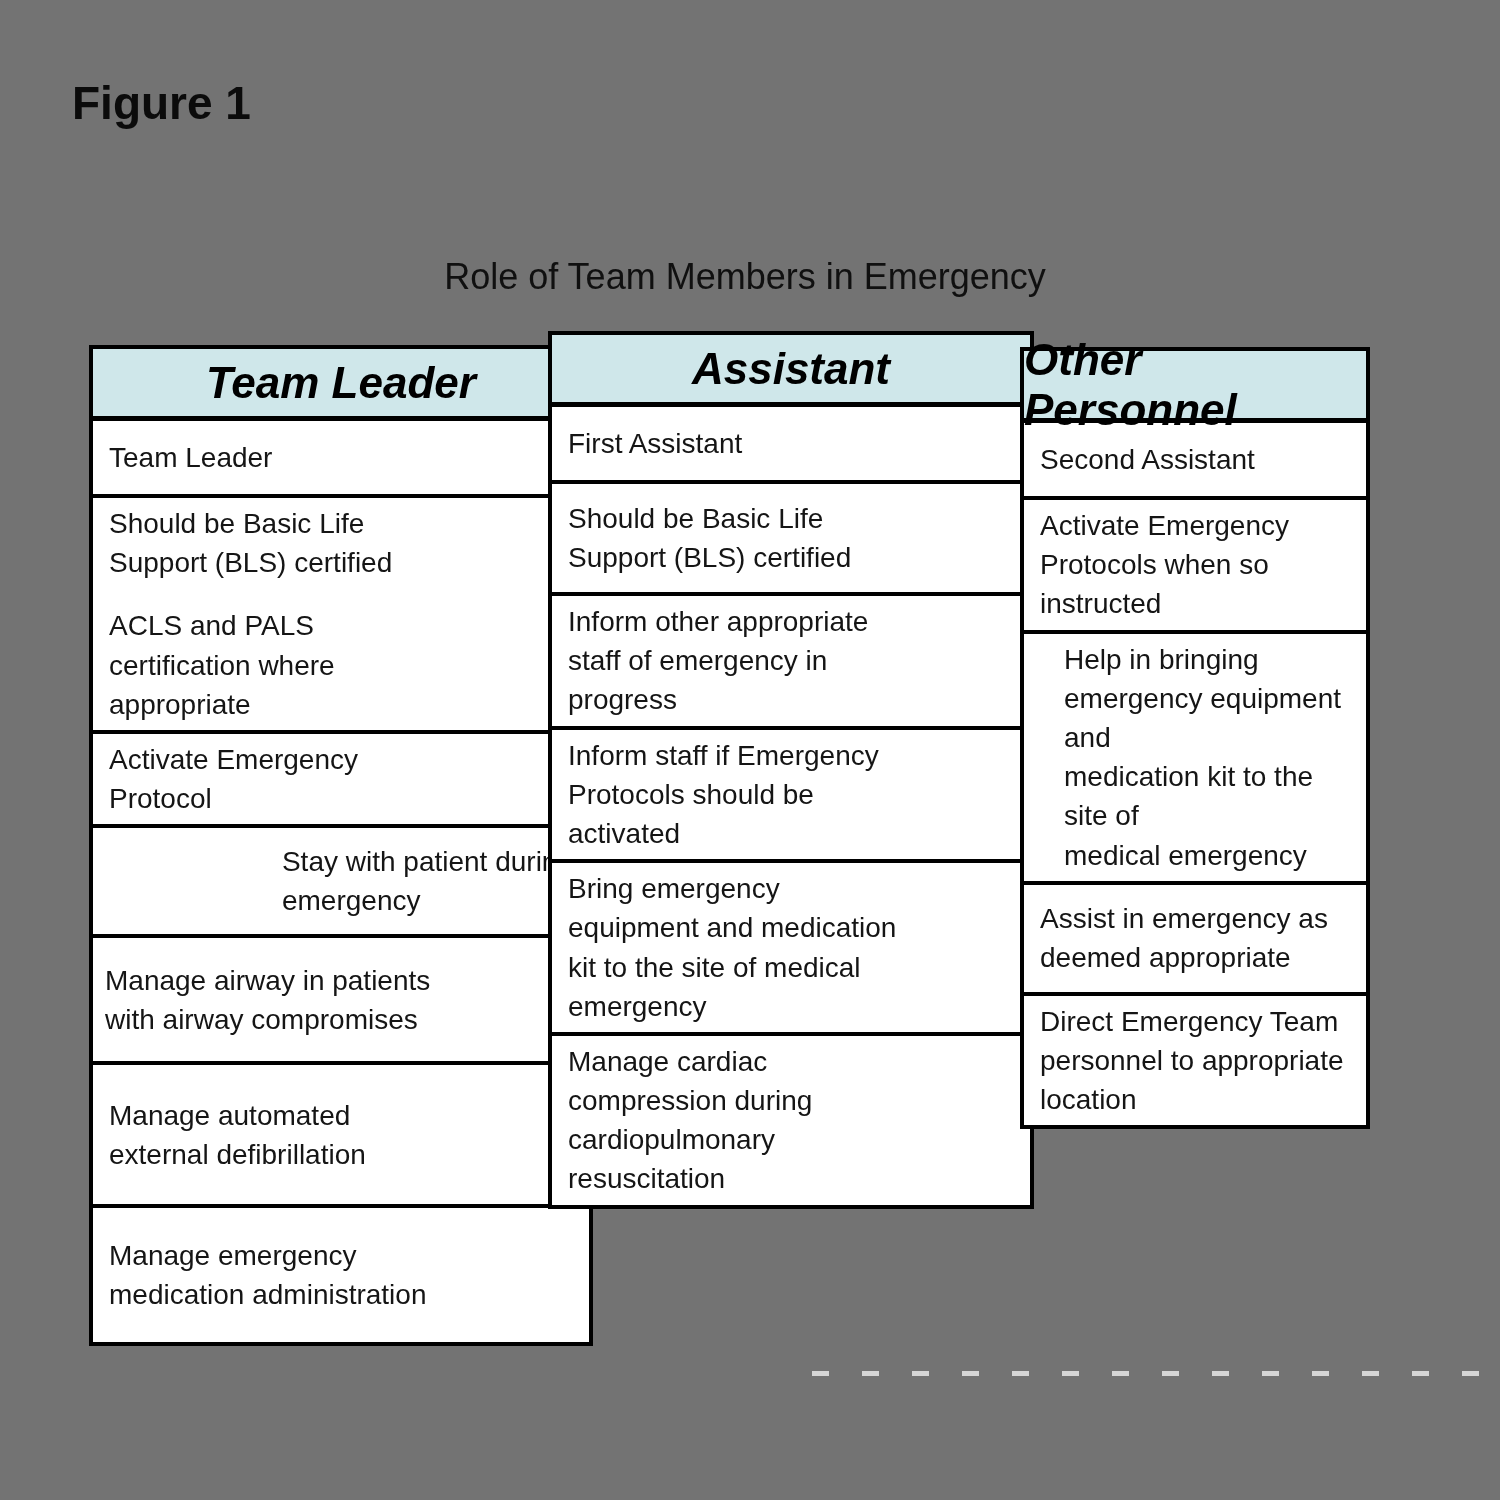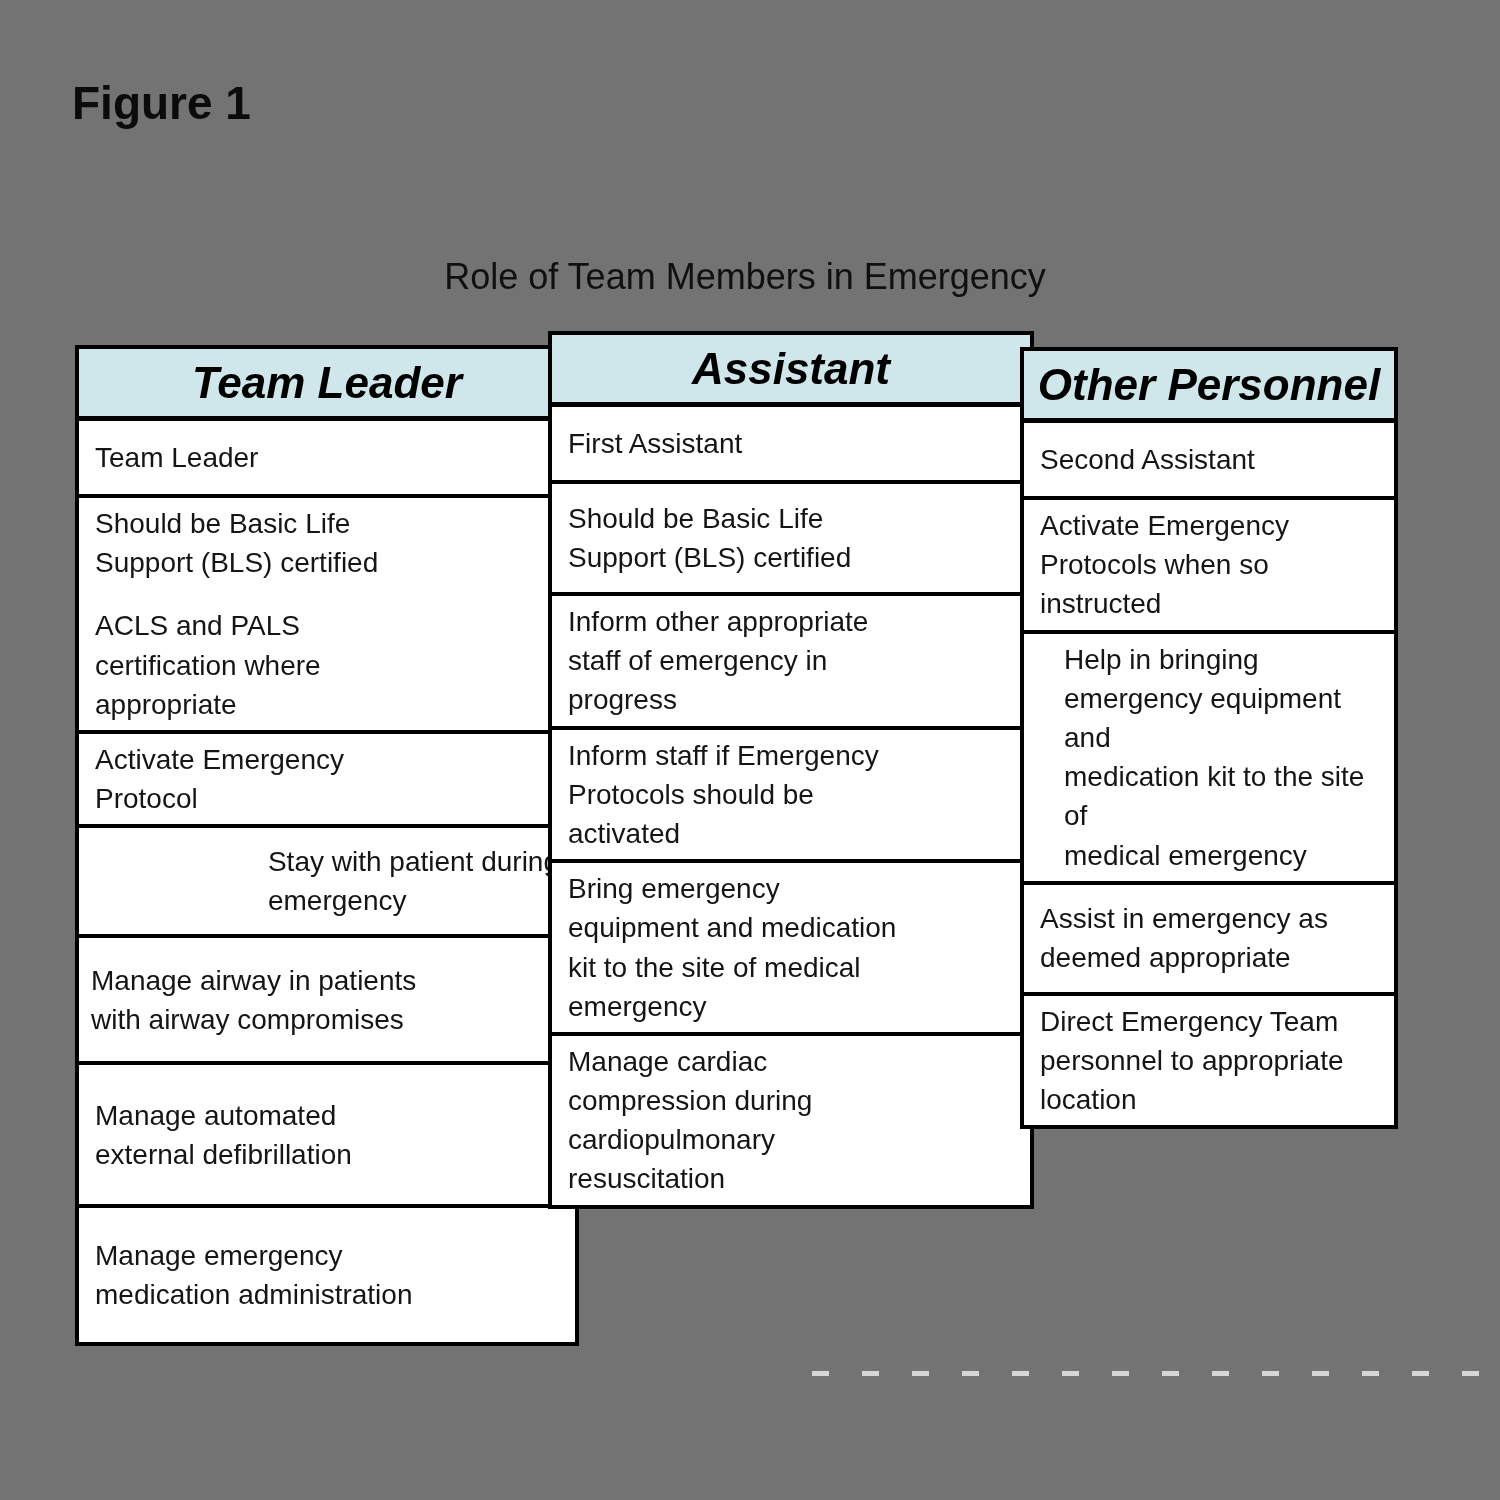--- a/index.html
+++ b/index.html
@@ -20,23 +20,23 @@
     position:absolute;left:0;right:10px;top:256px;
     text-align:center;
     font-size:36px;font-weight:400;color:#101010;
   }
   .role-table{
     position:absolute;
     border:4px solid #000;
     background:#fff;
     box-sizing:border-box;
   }
-  .t0{left:75px;top:345px;width:504px;}
+  .t0{left:89px;top:345px;width:504px;}
   .t1{left:548px;top:331px;width:486px;}
-  .t2{left:1020px;top:347px;width:378px;}
+  .t2{left:1020px;top:347px;width:350px;}
   .thead{
     height:67px;
     border-bottom:5px solid #000;
     display:flex;align-items:center;justify-content:center;
     font-size:44px;font-weight:bold;font-style:italic;
     color:#000;
   }
   .row{
     border-bottom:4px solid #000;
     display:flex;flex-direction:column;justify-content:center;

